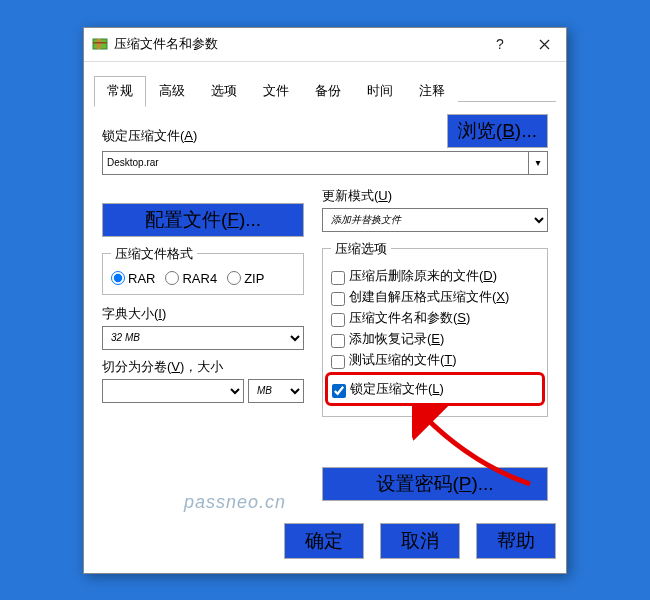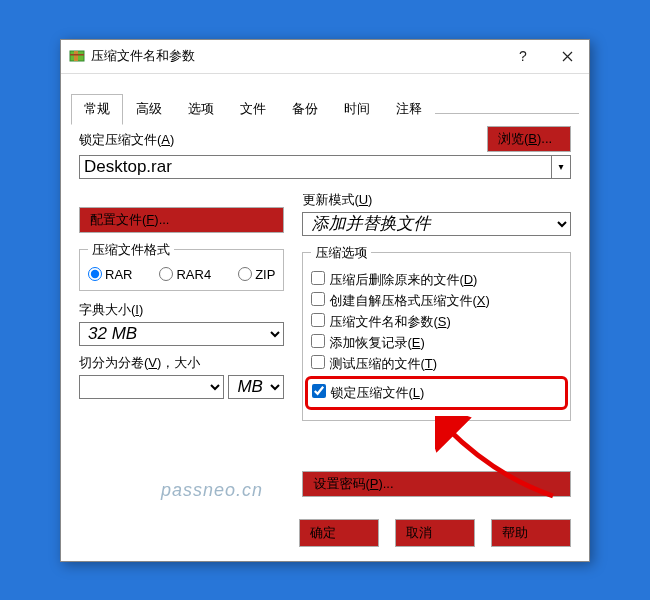--- a/index.html
+++ b/index.html
@@ -1,46 +1,46 @@
 <!DOCTYPE html>
 <html><head>
 <meta charset="utf-8">
 <style>
 * { box-sizing: border-box; font-family: "Microsoft YaHei", "Segoe UI", Arial, sans-serif; }
 body { margin: 0; width: 650px; height: 600px; background: #2876d8; display: flex; align-items: center; justify-content: center; overflow: hidden; }
-.window { width: 530px; background: #fff; border: 1px solid #888; box-shadow: 3px 3px 12px rgba(0,0,0,.35); position: relative; }
+.window { width: 484px; background: #fff; border: 1px solid #888; box-shadow: 3px 3px 12px rgba(0,0,0,.35); position: relative; }
 .titlebar { height: 34px; display: flex; align-items: center; padding: 0 0 0 8px; border-bottom: 1px solid #ddd; }
 .title-icon { width: 16px; height: 16px; margin-right: 6px; display: inline-flex; }
 .title-text { font-size: 13px; flex: 1; }
 .title-btn { width: 44px; height: 32px; display: flex; align-items: center; justify-content: center; font-size: 14px; color: #222; }
 .tabs { margin: 8px 10px 0 10px; display: flex; border-bottom: 1px solid #bbb; }
-.tab { font-size: 13px; padding: 5px 12px 6px 12px; border: 1px solid transparent; position: relative; top: 12px; background: #fff; }
+.tab { font-size: 13px; padding: 5px 12px 6px 12px; border: 1px solid transparent; position: relative; top: 6px; background: #fff; }
 .tab.active { border: 1px solid #bbb; border-bottom: 1px solid #fff; }
 .content { padding: 6px 18px 12px 18px; }
 label.field-label { font-size: 13px; display: block; margin: 4px 0 3px 0; }
 .u { text-decoration: underline; }
-.btn { font-size: 13px; background: #b91c1c; border: 1px solid #adadad; padding: 3px 10px; min-height: 24px; display: inline-flex; align-items: center; cursor: pointer; }
-.combo, select, input[type=text] { font-size: 17px; border: 1px solid #7a7a7a; background: #fff; height: 24px; padding: 0 4px; }
+.btn { font-size: 19px; background: #1d4ed8; border: 1px solid #adadad; padding: 3px 10px; min-height: 24px; display: inline-flex; align-items: center; justify-content: center; cursor: pointer; }
+.combo, select, input[type=text] { font-size: 10px; border: 1px solid #7a7a7a; background: #fff; height: 24px; padding: 0 4px; }
 select { padding: 0 0 0 4px; font-style: italic; }
 .combo-full { width: 100%; }
 .two-col { display: flex; gap: 18px; margin-top: 8px; }
 .left-col { flex: 0 0 202px; }
 .right-col { flex: 1; }
 fieldset { border: 1px solid #bbb; font-size: 13px; padding: 6px 8px 8px 8px; margin: 0 0 10px 0; }
 legend { padding: 0 4px; }
-.radio-row { display: flex; gap: 27px; padding-top: 2px; }
+.radio-row { display: flex; gap: 10px; padding-top: 2px; }
 .radio-row label { font-size: 13px; display: inline-flex; align-items: center; gap: 3px; }
-.checklist label { display: flex; align-items: flex-start; gap: 4px; font-size: 13px; margin: 3px 0; }
+.checklist label { display: flex; align-items: flex-end; gap: 4px; font-size: 13px; margin: 3px 0; }
 input[type=checkbox], input[type=radio] { width: 14px; height: 14px; margin: 0; }
 .section { margin-bottom: 8px; }
 .profile-btn { width: 100%; }
 .lock-highlight { border: 3px solid #e40000; border-radius: 6px; padding: 2px 4px; margin: 2px -6px; }
 .arrow { position: absolute; pointer-events: none; }
 .watermark { position: absolute; bottom: 60px; left: 100px; color: #9fb7c9; font-size: 18px; font-style: italic; letter-spacing: 1px; }
-.footer-btns { display: flex; justify-content: flex-end; gap: 16px; padding: 10px 18px 14px 18px; }
+.footer-btns { display: flex; justify-content: flex-end; gap: 16px; padding: 10px 10px 14px 18px; }
 .footer-btns .btn { min-width: 80px; padding: 4px 10px; }
 .browse-row { display: flex; align-items: flex-end; margin-top: 6px; }
 .browse-row .flex1 { flex: 1; }
 .browse-btn { min-width: 84px; }
 .filename-combo { width: 100%; display: flex; }
 .filename-combo input { flex: 1; border-right: 0; }
 .dd-arrow { width: 20px; border: 1px solid #7a7a7a; display: flex; align-items: center; justify-content: center; background: #fff; font-size: 10px; }
 .split-row { display: flex; gap: 4px; align-items: flex-start; }
 .split-row select { flex: 1; }
 .password-btn { width: 100%; }

